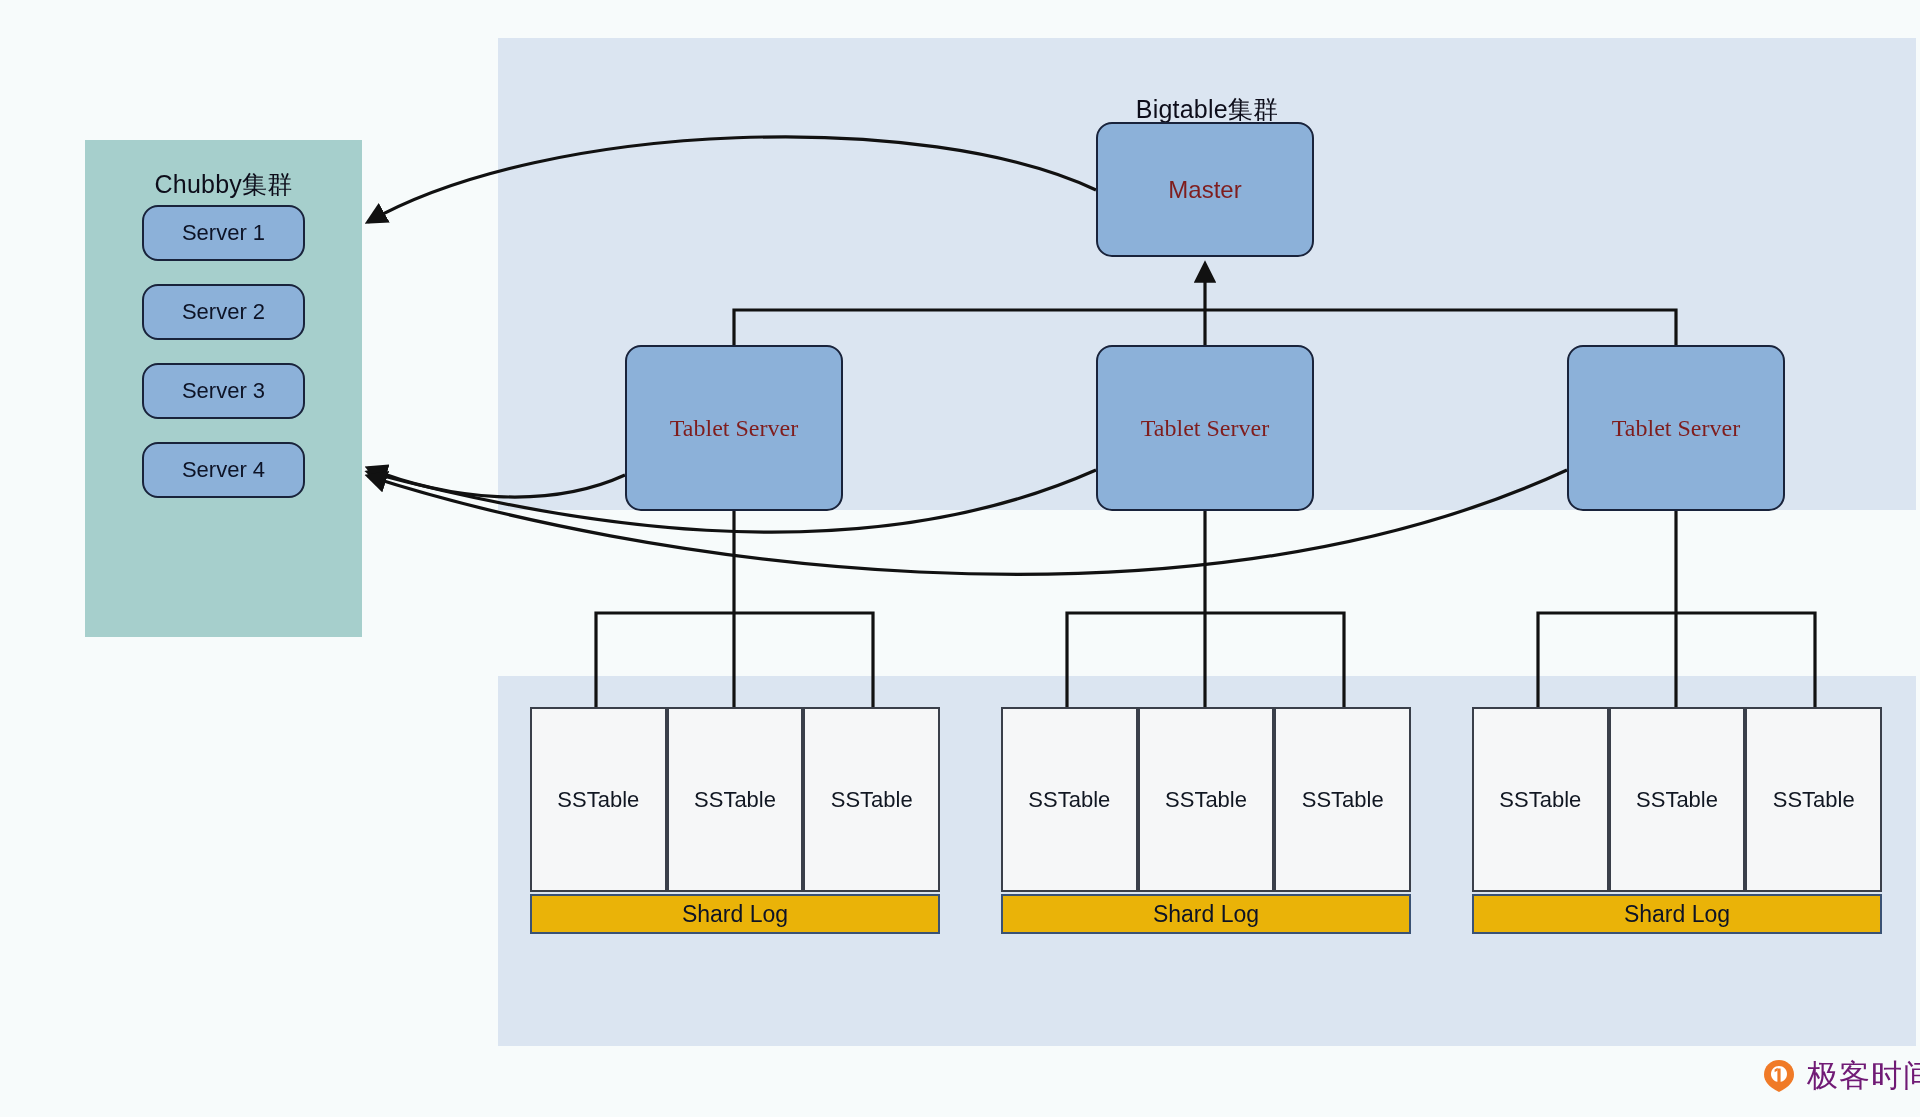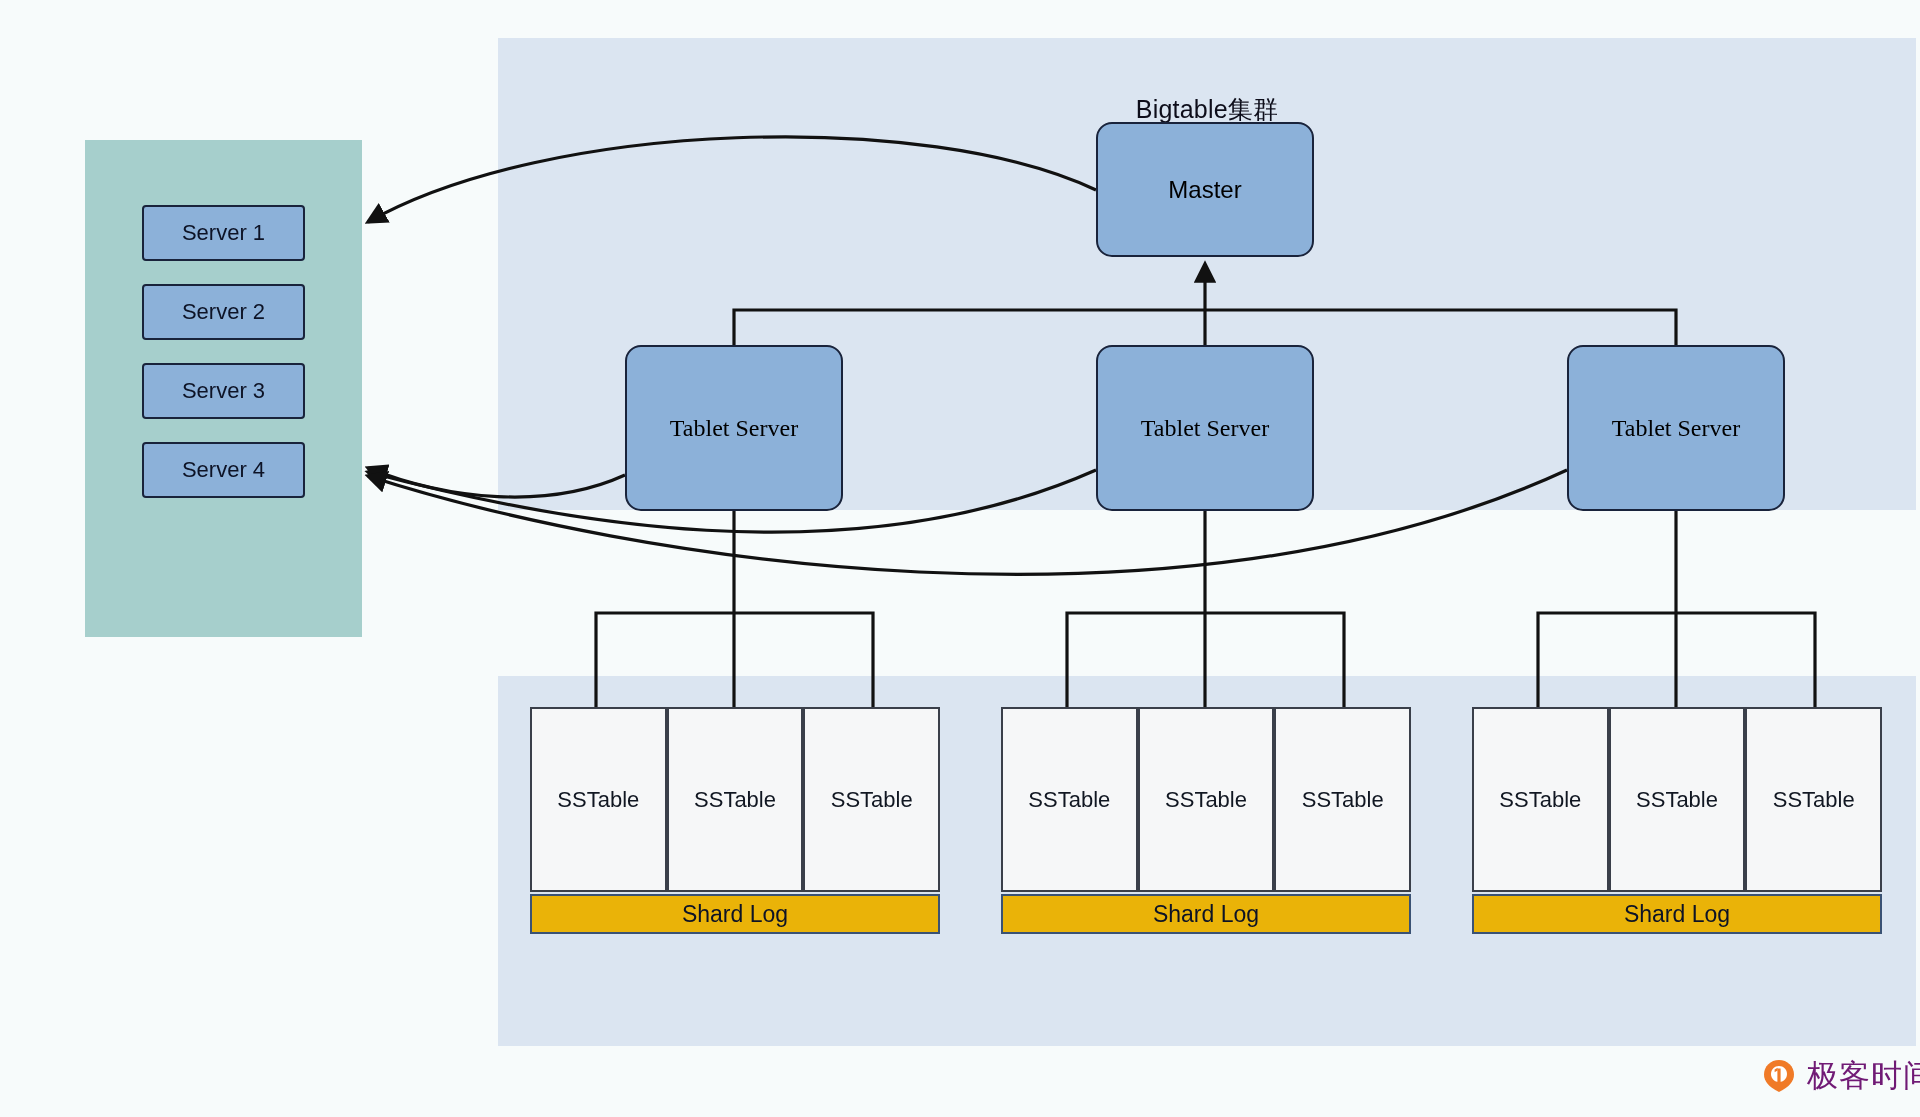--- a/index.html
+++ b/index.html
@@ -24,32 +24,32 @@
   #bigtable-title{top:55px;}
   #chubby-title{top:168px;left:57px;width:277px;}
 
   
   .node{
     position:absolute;
     background:#8cb1d9;
     border:2px solid #19233b;
     border-radius:16px;
     display:flex;align-items:center;justify-content:center;
-    font-size:24px;color:#000000;
+    font-size:24px;color:#7f1d1d;
     box-sizing:border-box;
   }
   #master-node{left:1068px;top:122px;width:218px;height:135px;}
   .tablet-server{width:218px;height:166px;top:345px;font-family:Liberation Serif, serif;}
   #tablet-server-0{left:597px;}
   #tablet-server-1{left:1068px;}
   #tablet-server-2{left:1539px;}
 
   .chubby-server{
     position:absolute;left:114px;width:163px;height:56px;
-    background:#8cb1d9;border:2px solid #19233b;border-radius:4px;
+    background:#8cb1d9;border:2px solid #19233b;border-radius:16px;
     display:flex;align-items:center;justify-content:center;
     font-size:22px;color:#0d1326;box-sizing:border-box;
   }
 
   
   .sstable-group{position:absolute;top:707px;width:410px;height:243px;}
   #sstable-group-0{left:502px;}
   #sstable-group-1{left:973px;}
   #sstable-group-2{left:1444px;}
   .sstable-row{position:absolute;left:0;top:0;width:410px;height:185px;
@@ -88,20 +88,21 @@
 
   <div class="panel" id="bigtable-panel">
     <div class="panel-title" id="bigtable-title">Bigtable集群</div>
   </div>
 
   <div class="panel" id="gfs-panel">
     
   </div>
 
   <div class="panel" id="chubby-panel"></div>
+  <div class="panel-title" id="chubby-title">Chubby集群</div>
 
   <div class="chubby-server" style="top:205px">
     <span>Server 1</span>
   </div>
   <div class="chubby-server" style="top:284px">
     <span>Server 2</span>
   </div>
   <div class="chubby-server" style="top:363px">
     <span>Server 3</span>
   </div>

